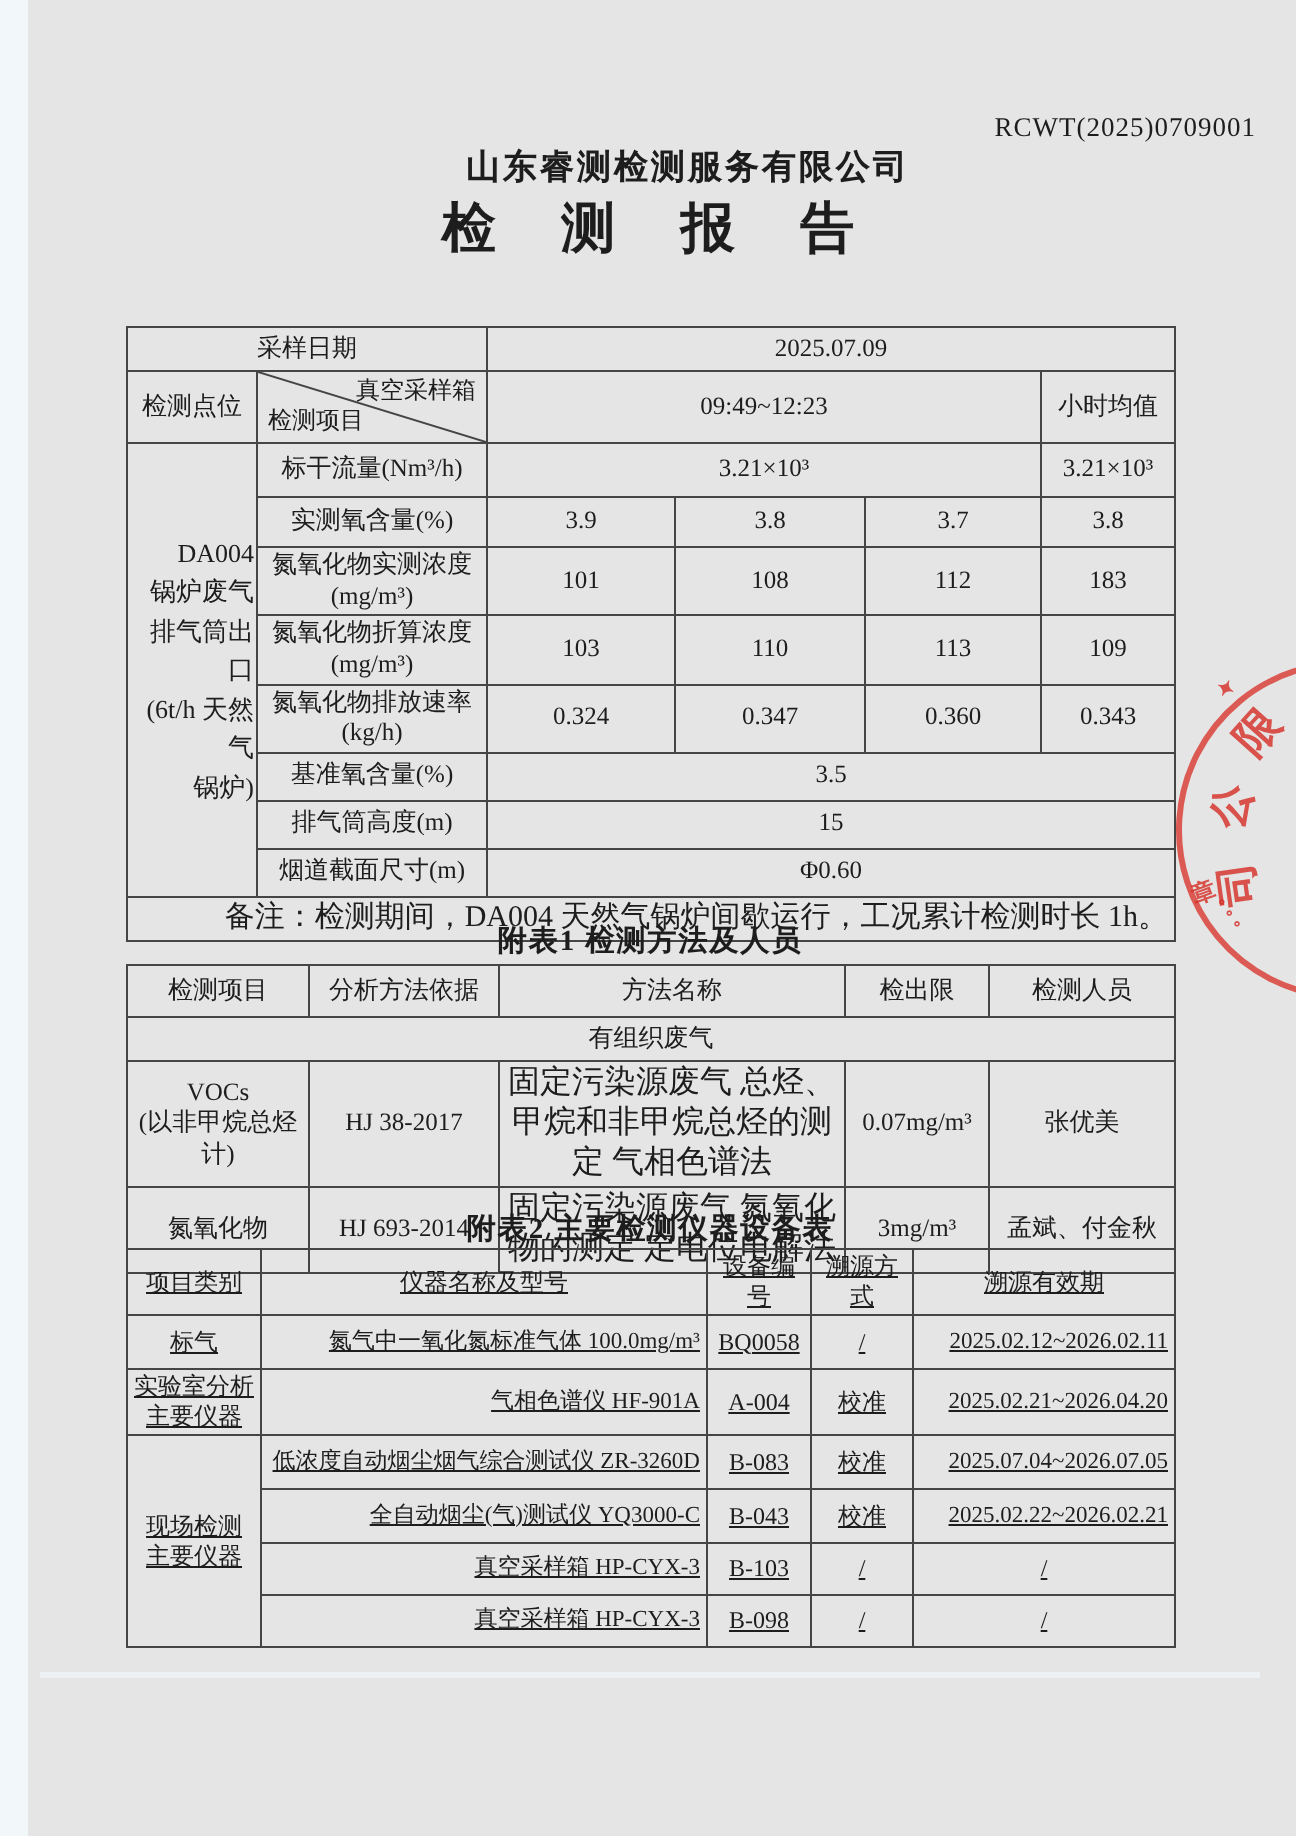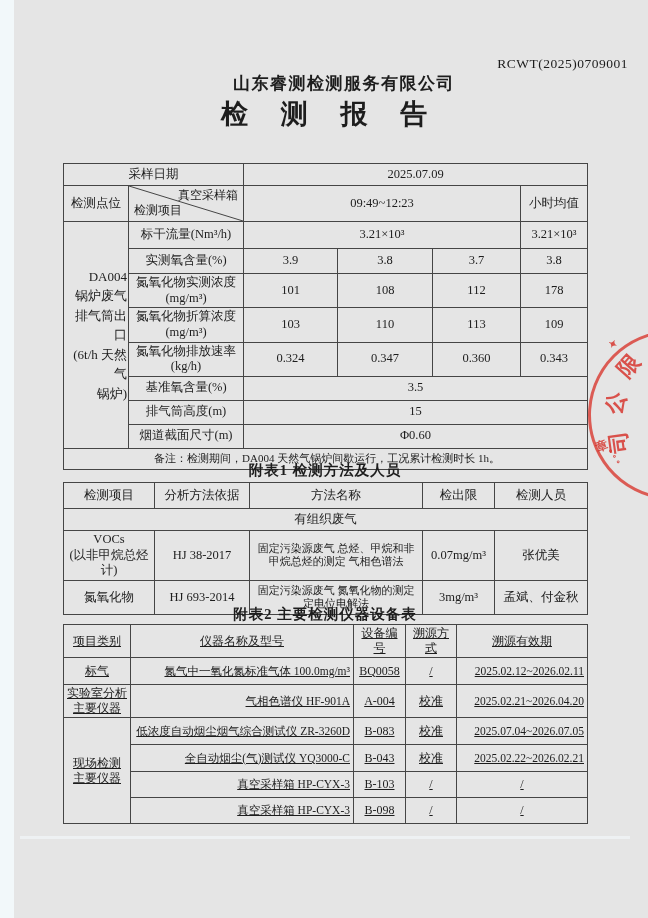--- a/index.html
+++ b/index.html
@@ -25,33 +25,33 @@
     font-size:14px; font-weight:bold; letter-spacing:1px; }
   .pageinfo{ position:absolute; right:0; top:1px; font-size:13px; }
 
   table{ border-collapse:collapse; table-layout:fixed; position:absolute; left:63px; width:524px;
     background:transparent; }
   td{ border:1px solid #454545; text-align:center; vertical-align:middle;
     font-size:12.5px; padding:1px 3px; line-height:1.25; overflow:hidden; }
   .ml{ white-space:pre-line; }
   .nowrap{ white-space:nowrap; }
   .t1{ top:163px; }
-  .t1 .note-cell{ text-align:center; padding-left:6px; font-size:11px; }
+  .t1 .note-cell{ text-align:right; padding-left:6px; font-size:15px; }
   .point-cell{ font-size:13px; line-height:1.5; padding:0 1px;text-align:right; }
   .diag-cell{ position:relative; padding:0; }
   .diag-line{ position:absolute; left:0; top:0; width:100%; height:100%; display:block; }
   .diag-top{ position:absolute; top:2px; right:5px; font-size:12px; }
   .diag-bottom{ position:absolute; bottom:3px; left:5px; font-size:12px; }
 
   .sub-title{ position:absolute; left:63px; width:524px; text-align:center;
     font-size:14.5px; font-weight:bold; letter-spacing:1px; }
   .a1-title{ top:461px; }
   .t2{ top:482px; }
   .t2 td{ font-size:12.5px; }
-  .t2 .method{ font-size:11px; padding:1px 4px; }
+  .t2 .method{ font-size:16px; padding:1px 4px; }
   .a2-title{ top:605px; }
   .t3{ top:624px;text-decoration:underline; }
   .t3 td{ font-size:12px; }
   .t3 .small{ font-size:11.5px;text-align:right; }
 
   .endmark{ position:absolute; top:819px; left:0; width:100%; text-align:center;
     font-size:13.5px; font-weight:bold; letter-spacing:1px; }
 
   
   .stamp{ position:absolute; left:588px; top:330px; width:164px; height:164px;
@@ -119,21 +119,21 @@
       <td>3.8</td>
       <td>3.7</td>
       <td>3.8</td>
     </tr>
     <tr style="height:32px">
       <td class="ml">氮氧化物实测浓度
 (mg/m³)</td>
       <td>101</td>
       <td>108</td>
       <td>112</td>
-      <td>178</td>
+      <td>183</td>
     </tr>
     <tr style="height:32px">
       <td class="ml">氮氧化物折算浓度
 (mg/m³)</td>
       <td>103</td>
       <td>110</td>
       <td>113</td>
       <td>109</td>
     </tr>
     <tr style="height:29px">

